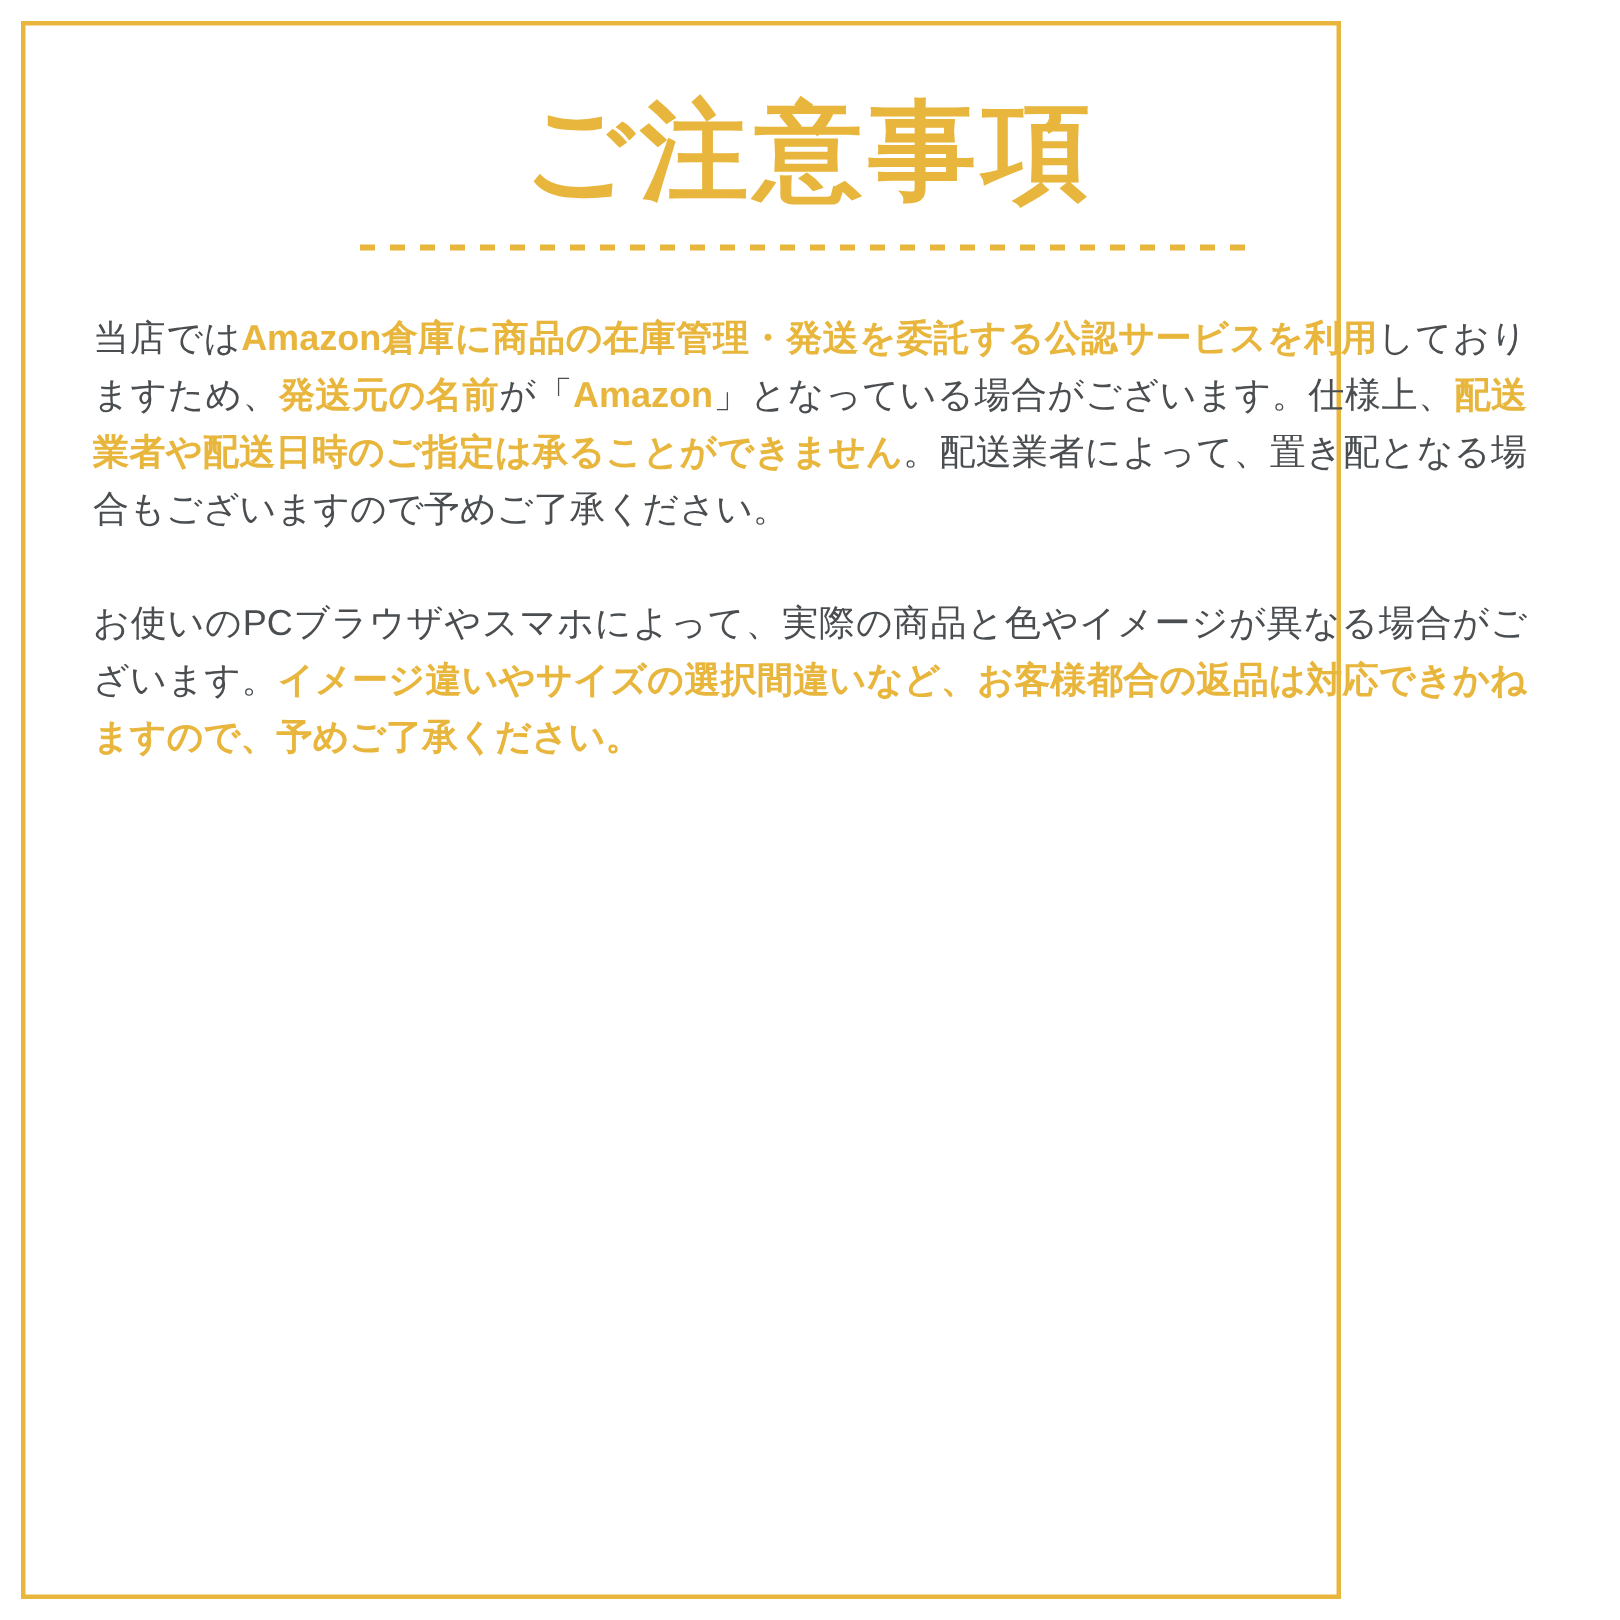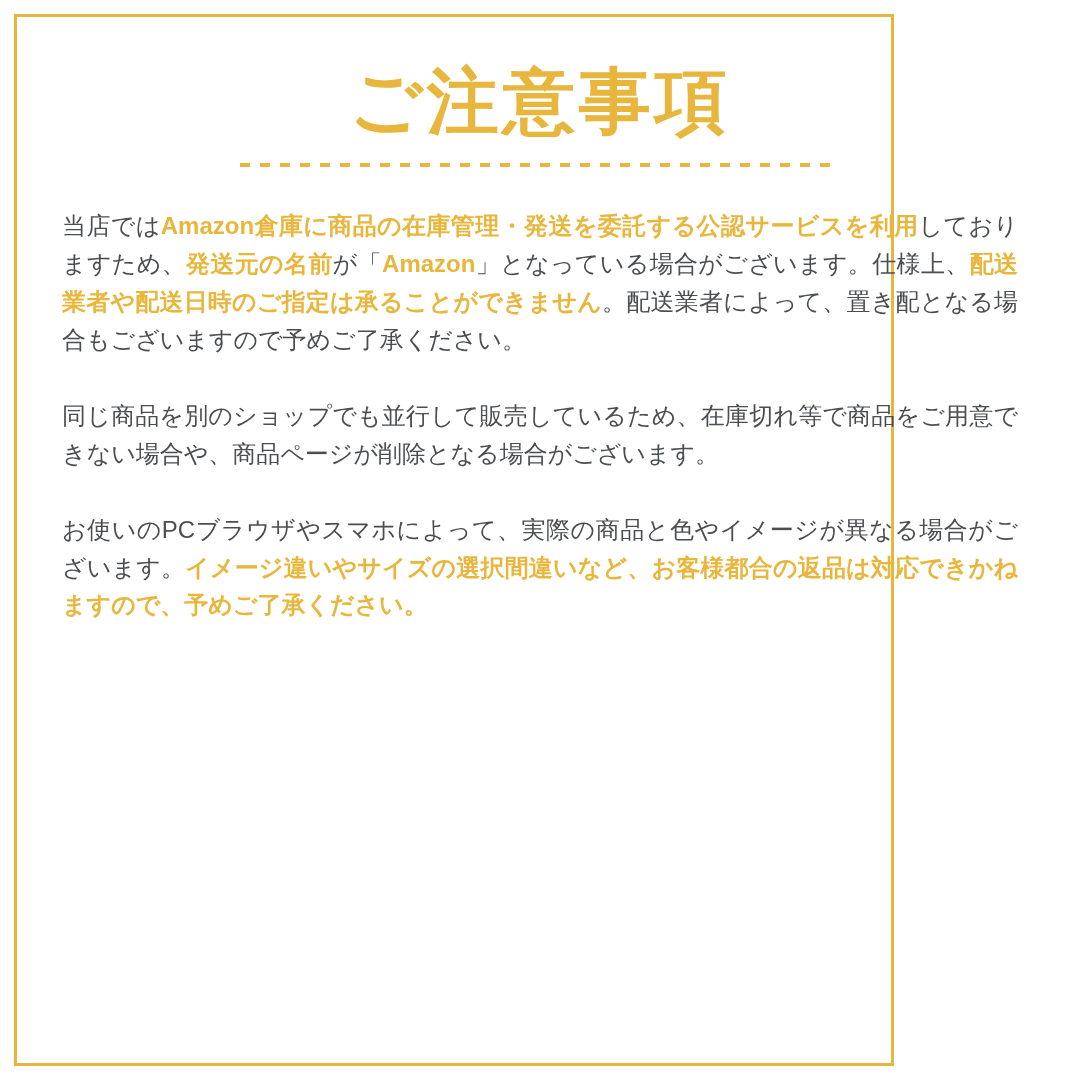--- a/index.html
+++ b/index.html
@@ -89,17 +89,16 @@
 <div class="page">
   <div class="frame"></div>
 
   <div class="content">
     <h1 class="title">ご注意事項</h1>
 
     <div class="divider"></div>
 
     <div class="body-block">
       <p class="para"><span class="dk">当店では</span><span class="hl">Amazon倉庫に商品の在庫管理・発送を委託する公認サービスを利用</span><span class="dk">しておりますため、</span><span class="hl">発送元の名前</span><span class="dk">が「</span><span class="hl">Amazon</span><span class="dk">」となっている場合がございます。仕様上、</span><span class="hl">配送業者や配送日時のご指定は承ることができません</span><span class="dk">。配送業者によって、置き配となる場合もございますので予めご了承ください。</span></p>
-      <p class="para"><span class="dk">同じ商品を別のショップでも並行して販売しているため、在庫切れ等で商品をご用意できない場合や、商品ページが削除となる場合がございます。</span></p>
       <p class="para"><span class="dk">お使いのPCブラウザやスマホによって、実際の商品と色やイメージが異なる場合がございます。</span><span class="hl">イメージ違いやサイズの選択間違いなど、お客様都合の返品は対応できかねますので、予めご了承ください。</span></p>
     </div>
   </div>
 </div>
 
 </body></html>

